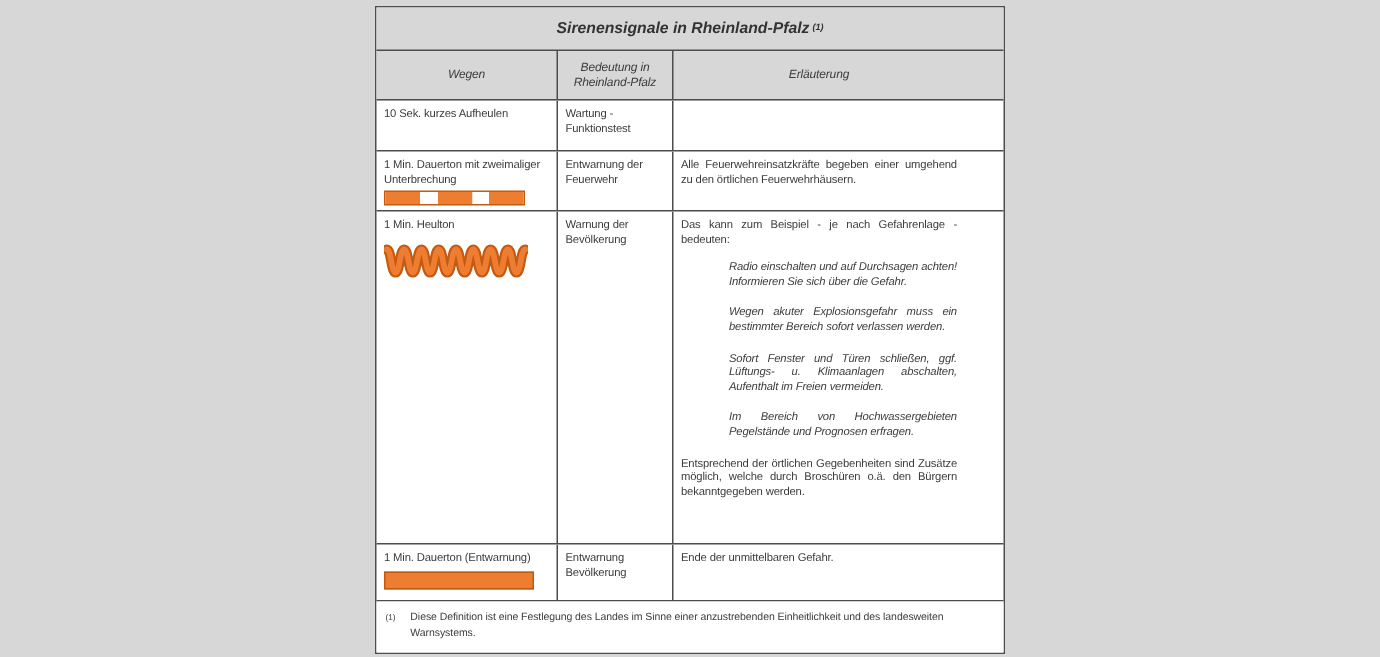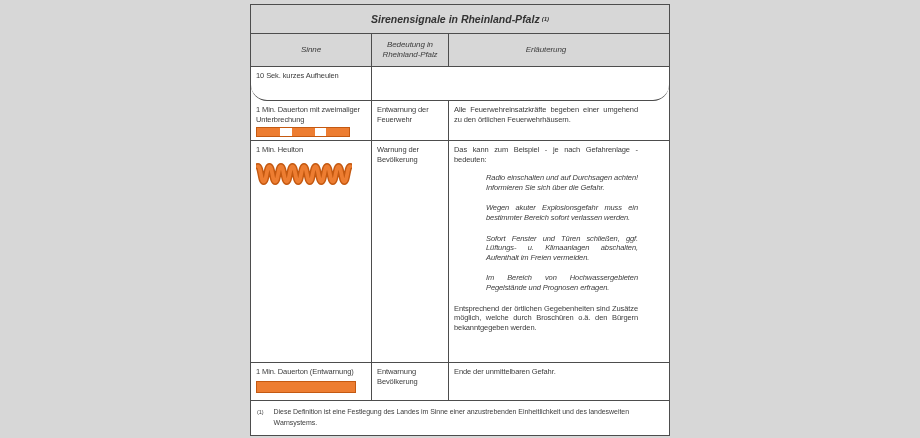--- a/index.html
+++ b/index.html
@@ -45,21 +45,21 @@
     line-height:1.28;
     letter-spacing:-0.1px;
     overflow:hidden;
   }
   .cell.c1,.cell.c2{border-right:1px solid var(--table-border);}
   .header-row{background:var(--header-fill);height:33px;}
   .header-row .cell{
     display:flex;align-items:center;justify-content:center;
     font-style:italic;text-align:center;font-size:8px;
   }
-  .row-h1{height:34px;border-radius:16px;}
+  .row-h1{height:34px;}
   .row-h2{height:40px;}
   .row-h3{height:222px;}
   .row-h4{height:38px;}
   .erl{text-align:justify;}
   .erl p{margin-bottom:9px;}
   .erl p.indented{margin-left:32px;font-style:italic;margin-bottom:11px;}
   .erl p:last-child{margin-bottom:0;}
   
   .bar-interrupted{
     width:94px;height:10px;margin-top:3px;
@@ -97,29 +97,30 @@
 <body>
 
 <div class="doc-table">
 
   <div class="title-row">
     <span>Sirenensignale in Rheinland-Pfalz</span>
       <sup>(1)</sup>
   </div>
 
   <div class="grid-row header-row">
-    <div class="cell c1">Sinne</div>
+    <div class="cell c1">Wegen</div>
     <div class="cell c2">Bedeutung in Rheinland-Pfalz</div>
     <div class="cell c3">Erläuterung</div>
   </div>
 
   <div class="grid-row row-h1">
     <div class="cell c1">
       <span>10 Sek. kurzes Aufheulen</span>
     </div>
+    <div class="cell c2">Wartung - Funktionstest</div>
   </div>
 
   <div class="grid-row row-h2">
     <div class="cell c1">
       <span>1 Min. Dauerton mit zweimaliger Unterbrechung</span>
       <div class="bar-interrupted">
         <span class="on"></span>
           <span class="off"></span>
           <span class="on"></span>
           <span class="off"></span>

